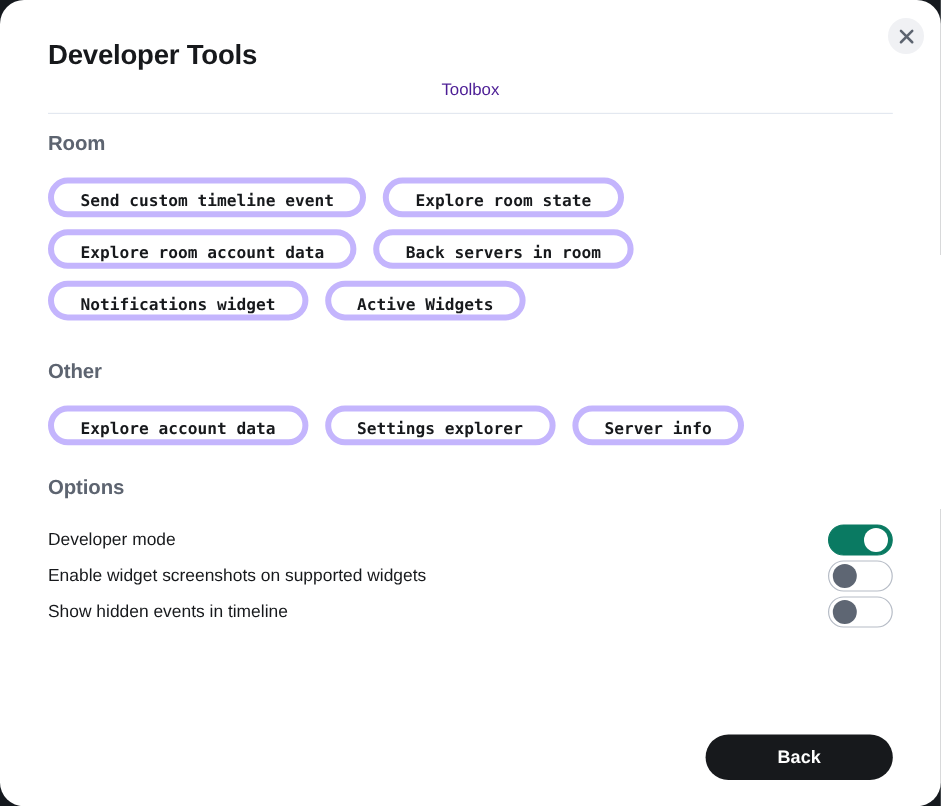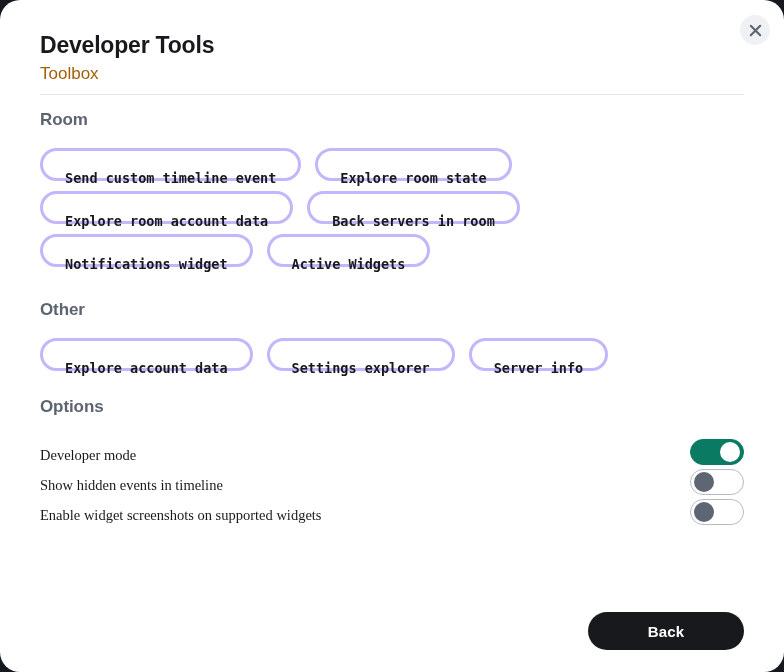--- a/index.html
+++ b/index.html
@@ -54,23 +54,24 @@
   }
   .title {
     font-size: 23px;
     font-weight: bold;
     color: #17191C;
     letter-spacing: -0.2px;
     line-height: 30px;
   }
   .subtitle {
     margin-top: 4px;
-    font-size: 17px;
-    color: #a16207;
+    font-size: 14px;
+    color: #4c1d95;
     line-height: 20px;
+    text-align: center;
   }
   .divider {
     margin-top: 10px;
     height: 1px;
     background: #E3E8F0;
     width: 704px;
   }
 
   
   .content {
@@ -94,43 +95,42 @@
     gap: 10px 14px;
     margin-top: 16px;
   }
 
   .pill-btn {
     font-family: "DejaVu Sans Mono", "Liberation Mono", monospace;
     font-size: 13.5px;
     font-weight: bold;
     color: #17191C;
     background: #FFFFFF;
-    border: 3px solid #c4b5fd;
+    border: 5px solid #c4b5fd;
     border-radius: 18px;
     height: 33px;
-    padding: 12px 22px;
+    padding: 0 22px;
     line-height: 31px;
     cursor: pointer;
     white-space: nowrap;
     letter-spacing: 0px;
   }
 
   .section-room { }
   .section-other { margin-top: 31px; }
   .section-options { margin-top: 24px; }
 
   
   .option-list { margin-top: 16px; }
 
   .option-row {
     display: flex;
-    align-items: flex-end;
+    align-items: center;
     justify-content: space-between;
     height: 30px;
-    font-family: Liberation Serif, serif;
   }
   .option-row + .option-row { margin-top: 0px; }
 
   .option-label {
     font-size: 14.5px;
     color: #17191C;
     line-height: 20px;
   }
 
   
@@ -239,33 +239,33 @@
       <div class="option-list">
 
         <div class="option-row">
           <span class="option-label">Developer mode</span>
           <span class="toggle on" role="switch" aria-checked="true">
             <span class="knob"></span>
           </span>
         </div>
 
         <div class="option-row">
+          <span class="option-label">Enable widget screenshots on supported widgets</span>
+          <span class="toggle off" role="switch" aria-checked="false">
+            <span class="knob"></span>
+          </span>
+        </div>
+
+        <div class="option-row">
           <span class="option-label">Show hidden events in timeline</span>
           <span class="toggle off" role="switch" aria-checked="false">
             <span class="knob"></span>
           </span>
         </div>
 
-        <div class="option-row">
-          <span class="option-label">Enable widget screenshots on supported widgets</span>
-          <span class="toggle off" role="switch" aria-checked="false">
-            <span class="knob"></span>
-          </span>
-        </div>
-
       </div>
     </div>
 
   </div>
 
   <div class="footer">
     <button class="back-btn">Back</button>
   </div>
 
 </div>

